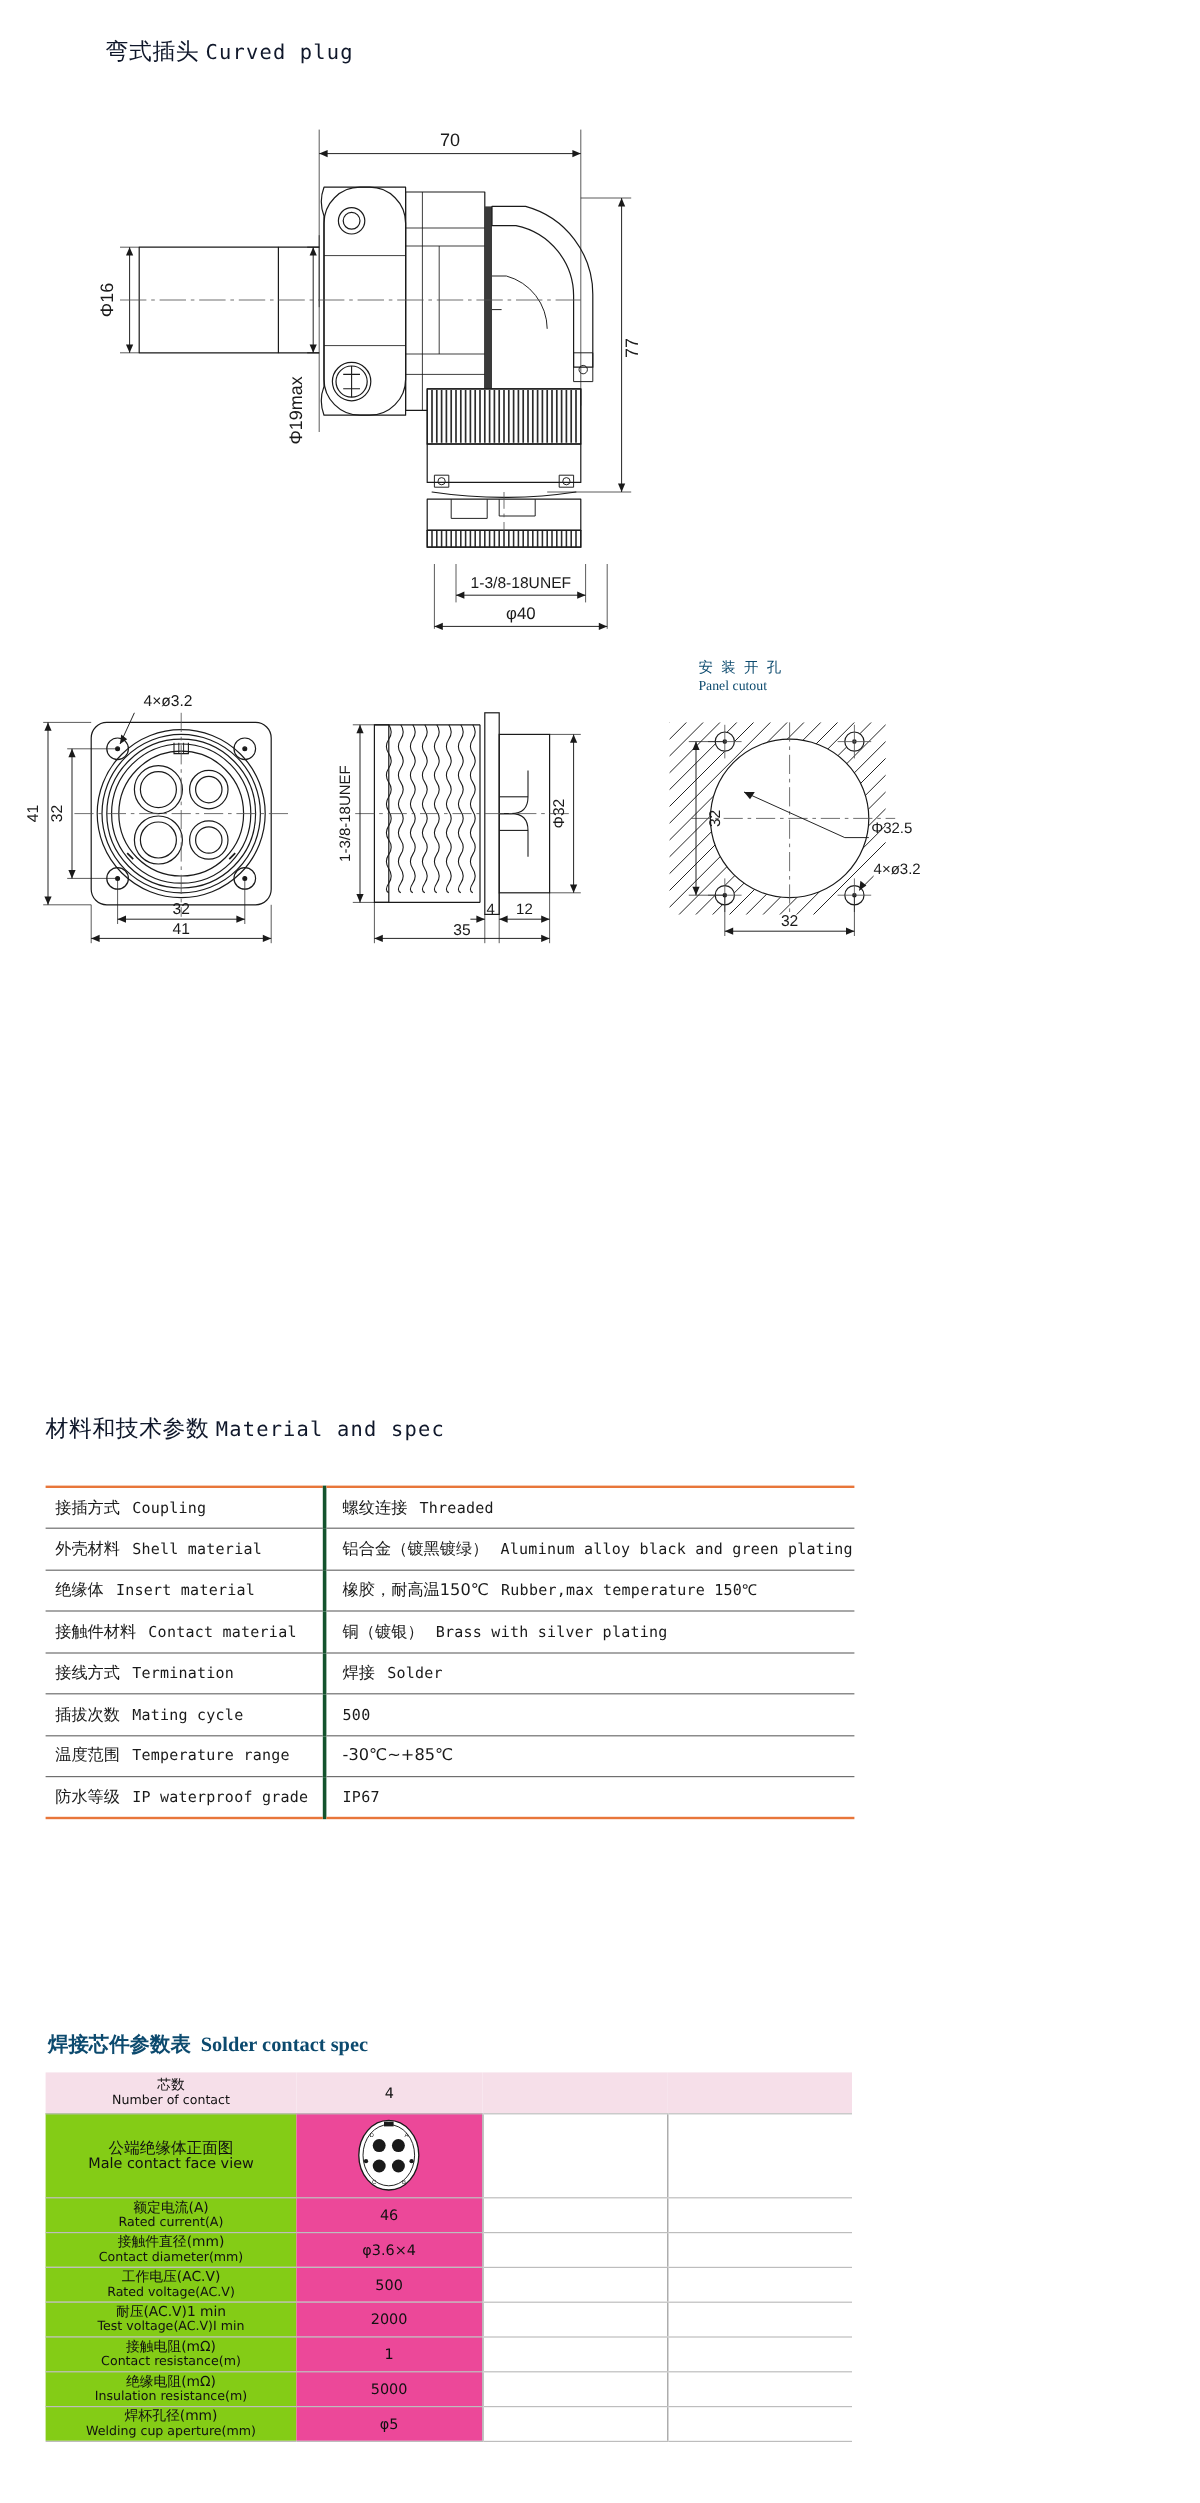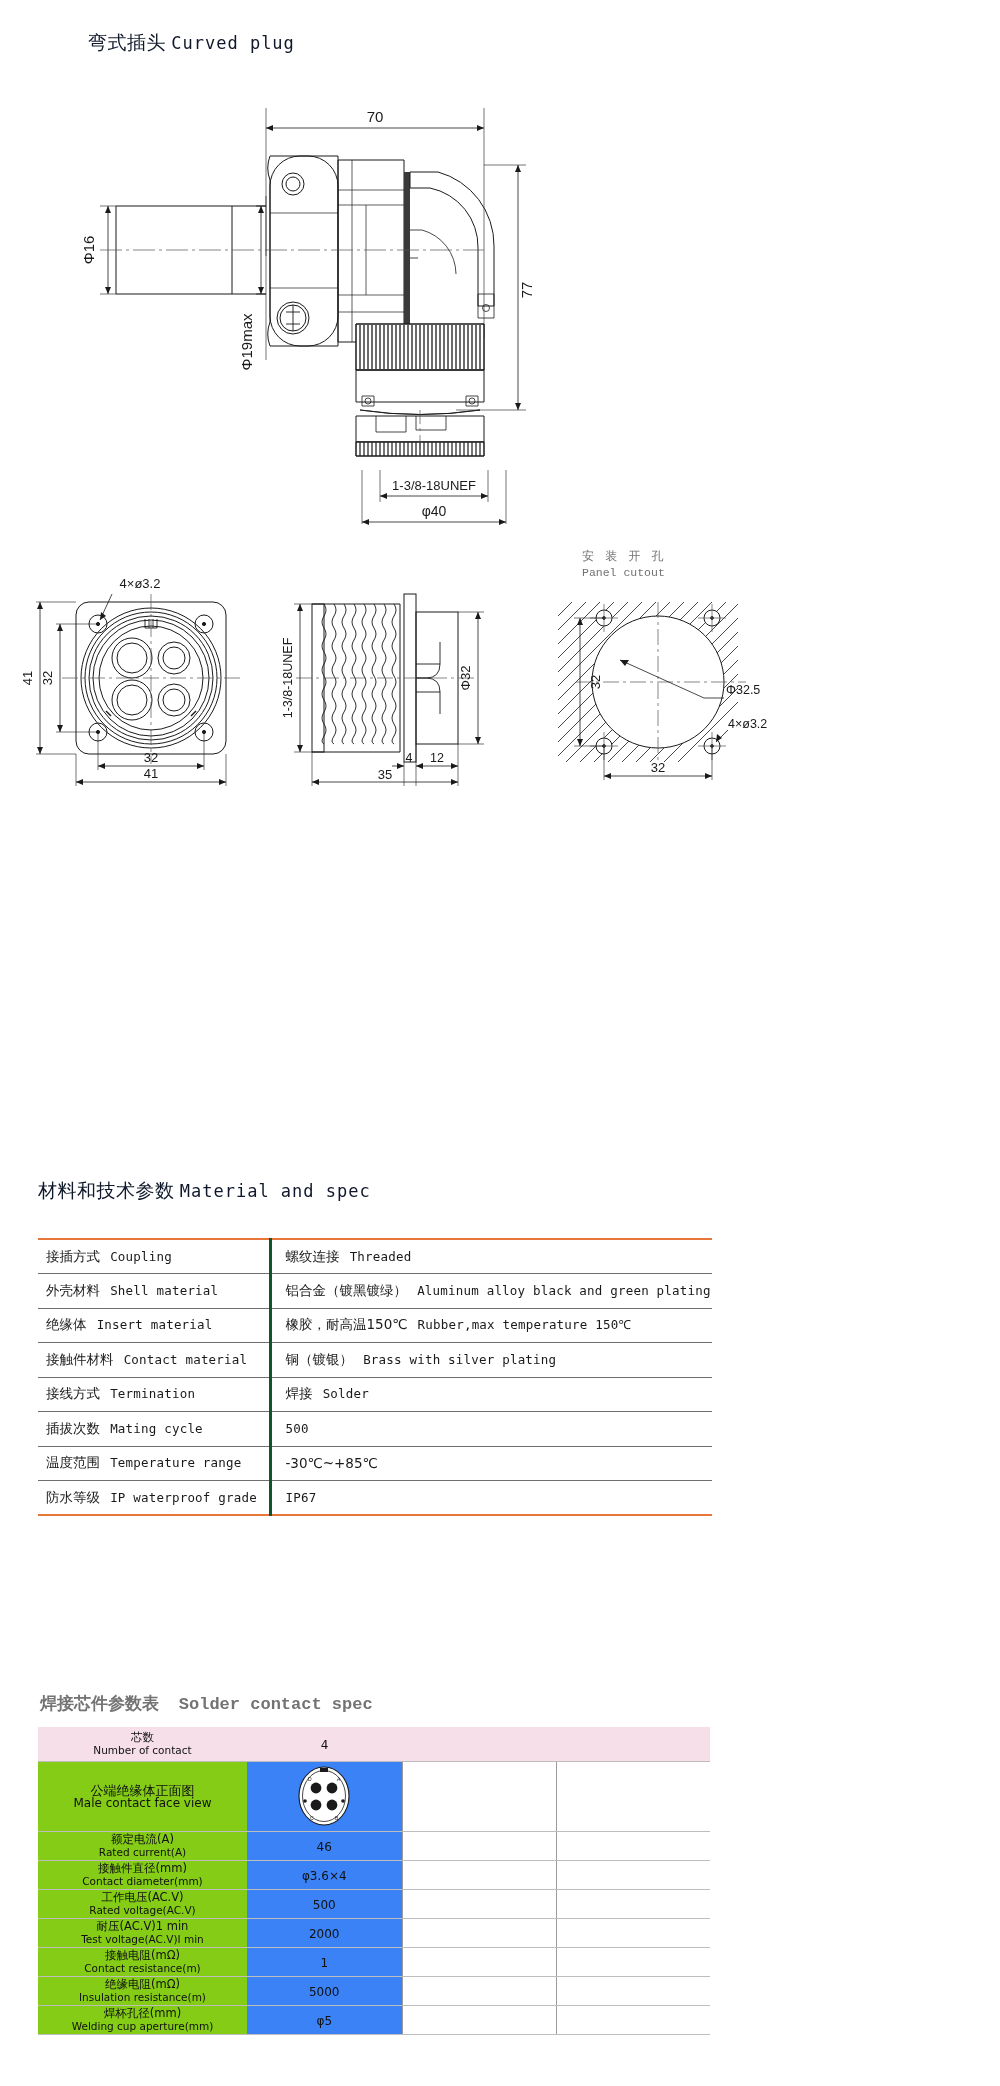--- a/index.html
+++ b/index.html
@@ -22,25 +22,25 @@
     font-size: 19px;
     letter-spacing: .5px;
     white-space: nowrap;
     color: #0f172a;
   }
   .sec-head .cn { font-family: "DejaVu Sans", "Liberation Sans", sans-serif; font-size: 19px; }
   .sec-head .en { font-family: "DejaVu Sans Mono", "Liberation Mono", monospace; font-size: 17px; letter-spacing: 1px; }
 
   .sec-head-bold {
     position: absolute;
-    font-family: Liberation Mono, monospace;
+    font-family: Liberation Serif, serif;
     font-weight: bold;
     font-size: 17px;
     white-space: nowrap;
-    color: #737373;
+    color: #0c4a6e;
   }
 
   
   .draw { position: absolute; }
   .draw svg { display: block; overflow: visible; }
 
   
   .mat-table {
     position: absolute;
     left: 38px;
@@ -79,21 +79,21 @@
   .sc-table td {
     vertical-align: middle;
     text-align: center;
     border-bottom: 1px solid #bdbdbd;
     padding: 1px 2px;
   }
   .sc-table td.hdr-lbl { background: #f6dfe9; }
   .sc-table td.hdr-val { background: #f6dfe9; }
   .sc-table td.rowlbl { background: #84cc16; }
   .sc-table td.cell { background: #ffffff; border-left: 1px solid #9a9a9a; }
-  .sc-table td.cellplain { background: #3b82f6; }
+  .sc-table td.cellplain { background: #ec4899; }
   .sc-lbl-cn {
     display: block;
     font-family: "DejaVu Sans", "Liberation Sans", sans-serif;
     font-size: 11.5px;
     line-height: 13px;
     color: #111;
   }
   .sc-lbl-en {
     display: block;
     font-family: "DejaVu Sans", "Liberation Sans", sans-serif;

